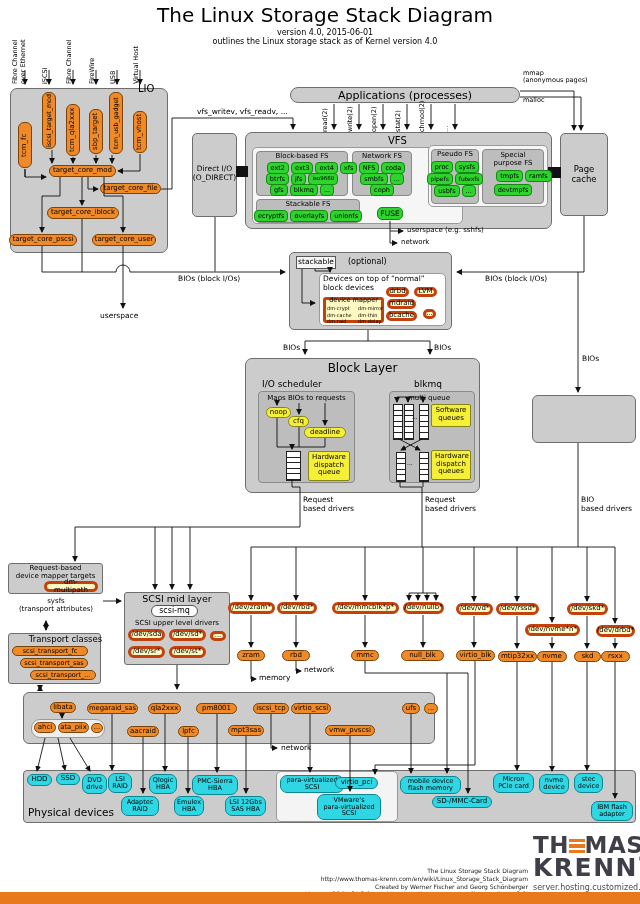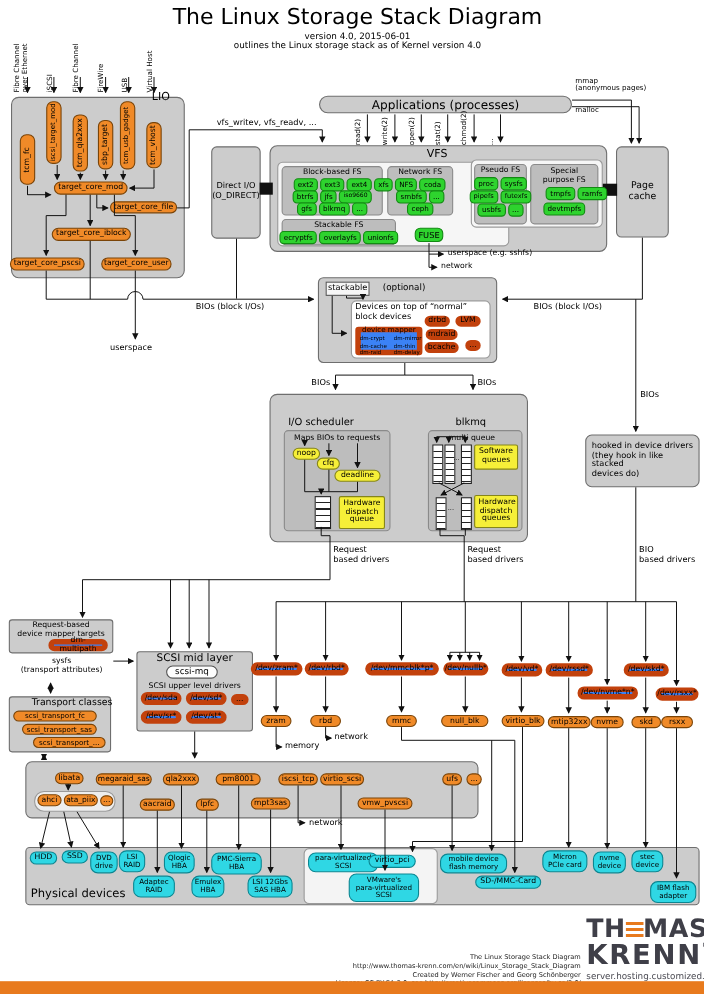--- a/index.html
+++ b/index.html
@@ -6,21 +6,21 @@
   .canvas{position:relative;width:640px;height:904px;background:#fff;font-family:"DejaVu Sans",sans-serif;overflow:hidden;color:#000}
   .abs{position:absolute}
   .lbl{position:absolute;z-index:4;font-size:7.5px;line-height:1.15;white-space:pre-line}
   .ctr{text-align:center}
   .gray{position:absolute;background:#cccccc;border:1px solid #6e6e6e;border-radius:7px;z-index:1;box-sizing:border-box}
   .sub{position:absolute;background:#bdbdbd;border:1px solid #8a8a8a;border-radius:4px;z-index:3;box-sizing:border-box}
   .white{position:absolute;background:#f6f6f6;border:1px solid #9a9a9a;border-radius:5px;z-index:2;box-sizing:border-box}
   .pill{position:absolute;display:flex;align-items:center;justify-content:center;text-align:center;border-radius:6px;font-size:7px;line-height:1.05;z-index:4;box-sizing:border-box;padding:0 2px;white-space:pre-line}
   .o{background:#f08a28;border:1px solid #7a4408}
   .g{background:#2ed32e;border:1px solid #128a12;border-radius:5px}
-  .b{background:#3b82f6;border:5px solid #c2410c}
+  .b{background:#fef9c3;border:3px solid #c2410c}
   .c{background:#2fd7e4;border:1px solid #0c8691;border-radius:7px}
   .y{background:#f6ef38;border:1px solid #85851a}
   .w{background:#fdfdfd;border:1px solid #555}
   .vpill{writing-mode:vertical-rl;transform:rotate(180deg)}
   .vlbl{position:absolute;writing-mode:vertical-rl;transform:rotate(180deg);font-size:6.5px;line-height:1.2;z-index:4;white-space:pre}
   .frow{position:absolute;display:flex;gap:2px;justify-content:center;z-index:4}
   .frow .p{display:inline-flex;align-items:center;padding:0 3px;font-size:6.5px;height:10px;border-radius:4px;line-height:1;white-space:nowrap}
   .queue{position:absolute;z-index:4;background:#fff;border:1px solid #222;background-image:repeating-linear-gradient(to bottom,transparent 0 4.6px,#222 4.6px 5.6px)}
   .yellowbox{position:absolute;z-index:4;background:#f6ef38;border:1px solid #85851a;border-radius:2px;font-size:7px;line-height:1.1;padding:2px 3px;white-space:pre-line;box-sizing:border-box}
   .dmgrid{display:grid;grid-template-columns:1fr 1fr;column-gap:3px;row-gap:1px;font-size:5px;line-height:1.1;padding:0 3px}
@@ -182,20 +182,21 @@
   <div class="pill b" style="left:387px;top:299px;width:29px;height:10px">mdraid</div>
   <div class="pill b" style="left:386px;top:311px;width:31px;height:10px">bcache</div>
   <div class="pill b" style="left:423px;top:309px;width:13px;height:10px">...</div>
 
 
   <div class="lbl" style="left:283px;top:344px">BIOs</div>
   <div class="lbl" style="left:434px;top:344px">BIOs</div>
   <div class="lbl" style="left:582px;top:355px">BIOs</div>
 
   <div class="gray" style="left:245px;top:358px;width:235px;height:135px"></div>
+  <div class="lbl ctr" style="left:245px;top:362px;width:235px;font-size:12px">Block Layer</div>
   <div class="lbl" style="left:262px;top:379px;font-size:9px">I/O scheduler</div>
   <div class="sub" style="left:258px;top:391px;width:97px;height:92px"></div>
   <div class="lbl ctr" style="left:260px;top:394px;width:93px;font-size:7px">Maps BIOs to requests</div>
   <div class="pill y" style="left:266px;top:407px;width:25px;height:11px">noop</div>
   <div class="pill y" style="left:288px;top:416px;width:21px;height:11px">cfq</div>
   <div class="pill y" style="left:304px;top:427px;width:42px;height:11px">deadline</div>
   <div class="queue" style="left:286px;top:451px;width:13px;height:28px"></div>
   <div class="yellowbox ctr" style="left:308px;top:451px;width:42px;height:30px">Hardware
 dispatch
 queue</div>
@@ -209,23 +210,20 @@
   <div class="yellowbox ctr" style="left:431px;top:404px;width:40px;height:23px">Software
 queues</div>
   <div class="queue" style="left:396px;top:452px;width:8px;height:28px"></div>
   <div class="queue" style="left:419px;top:452px;width:8px;height:28px"></div>
   <div class="lbl" style="left:407px;top:460px;font-size:6px">...</div>
   <div class="yellowbox ctr" style="left:431px;top:450px;width:40px;height:30px">Hardware
 dispatch
 queues</div>
 
   <div class="gray" style="left:532px;top:395px;width:104px;height:48px;border-radius:6px"></div>
-  <div class="lbl" style="left:538px;top:401px;width:96px;font-size:7.5px">hooked in device drivers
-(they hook in like stacked
-devices do)</div>
 
   <div class="lbl" style="left:303px;top:496px">Request
 based drivers</div>
   <div class="lbl" style="left:425px;top:496px">Request
 based drivers</div>
   <div class="lbl" style="left:581px;top:496px">BIO
 based drivers</div>
 
   <div class="gray" style="left:8px;top:563px;width:95px;height:31px;border-radius:3px"></div>
   <div class="lbl ctr" style="left:8px;top:565px;width:95px;font-size:7px;line-height:1.1">Request-based
@@ -251,21 +249,21 @@
   <div class="pill b" style="left:169px;top:646px;width:37px;height:12px">/dev/st*</div>
 
   <div class="pill b" style="left:228px;top:602px;width:47px;height:12px">/dev/zram*</div>
   <div class="pill b" style="left:277px;top:602px;width:40px;height:12px">/dev/rbd*</div>
   <div class="pill b" style="left:332px;top:602px;width:67px;height:12px">/dev/mmcblk*p*</div>
   <div class="pill b" style="left:403px;top:602px;width:41px;height:12px">/dev/nullb*</div>
   <div class="pill b" style="left:456px;top:603px;width:37px;height:12px">/dev/vd*</div>
   <div class="pill b" style="left:496px;top:603px;width:43px;height:12px">/dev/rssd*</div>
   <div class="pill b" style="left:567px;top:603px;width:41px;height:12px">/dev/skd*</div>
   <div class="pill b" style="left:525px;top:624px;width:55px;height:12px">/dev/nvme*n*</div>
-  <div class="pill b" style="left:596px;top:625px;width:39px;height:12px">/dev/rsxx*</div>
+  <div class="pill b" style="left:596px;top:625px;width:39px;height:12px">/dev/drbd*</div>
 
   <div class="pill o" style="left:237px;top:650px;width:28px;height:11px">zram</div>
   <div class="pill o" style="left:282px;top:650px;width:28px;height:11px">rbd</div>
   <div class="pill o" style="left:351px;top:650px;width:28px;height:11px">mmc</div>
   <div class="pill o" style="left:401px;top:650px;width:43px;height:11px">null_blk</div>
   <div class="pill o" style="left:456px;top:650px;width:39px;height:11px">virtio_blk</div>
   <div class="pill o" style="left:498px;top:651px;width:39px;height:11px">mtip32xx</div>
   <div class="pill o" style="left:537px;top:651px;width:30px;height:11px">nvme</div>
   <div class="pill o" style="left:574px;top:651px;width:27px;height:11px">skd</div>
   <div class="pill o" style="left:601px;top:651px;width:29px;height:11px">rsxx</div>

